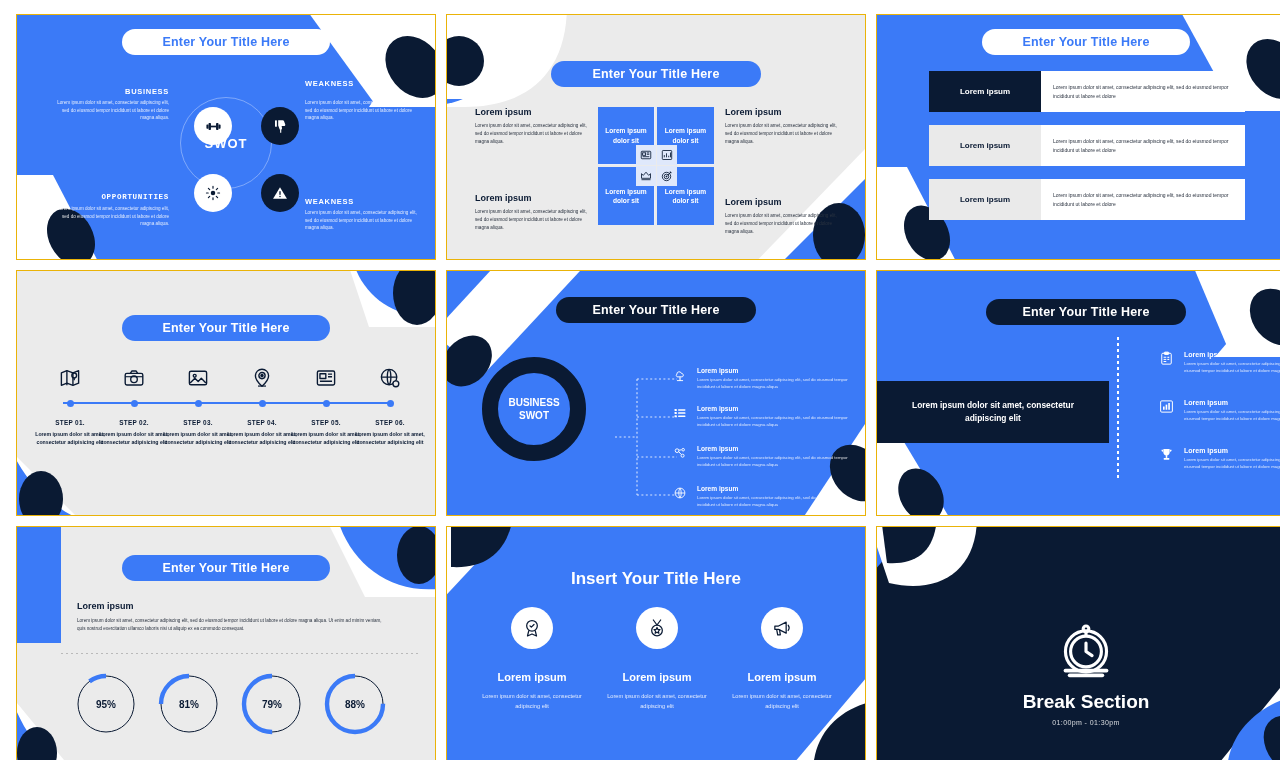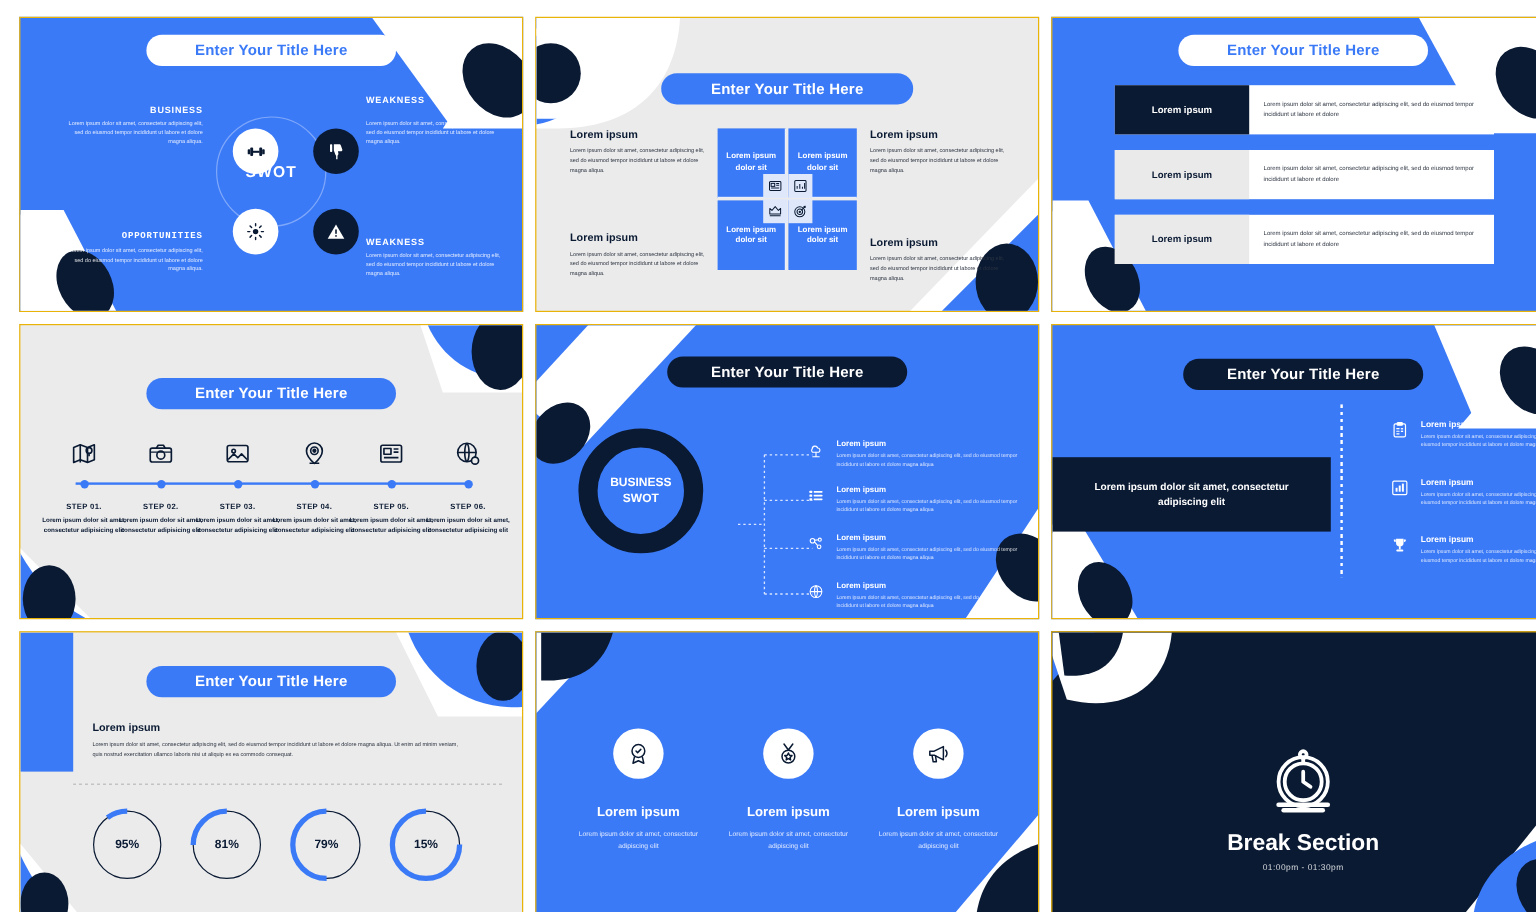--- a/index.html
+++ b/index.html
@@ -625,34 +625,35 @@
         <circle cx="31" cy="31" r="28" fill="none" stroke="#3B7AF7" stroke-width="4.4" stroke-linecap="butt" stroke-dasharray="88 87.9" transform="rotate(-90 31 31) scale(1,-1) translate(0,-62)"></circle>
       </svg>
       <span class="val">79%</span>
     </div>
 
     <div class="s7-ring" style="left:307px;">
       <svg width="62" height="62" viewBox="0 0 62 62">
         <circle cx="31" cy="31" r="28" fill="none" stroke="#0A1A33" stroke-width="1"></circle>
         <circle cx="31" cy="31" r="28" fill="none" stroke="#3B7AF7" stroke-width="4.4" stroke-linecap="butt" stroke-dasharray="131.9 44" transform="rotate(-90 31 31) scale(1,-1) translate(0,-62)"></circle>
       </svg>
-      <span class="val">15%</span>
+      <span class="val">88%</span>
     </div>
   </div>
 
   <div class="slide">
     <div class="clip">
       <svg width="420" height="246" viewBox="0 0 420 246">
         <path d="M-10 -10 L72 -10 L-10 78 Z" fill="#ffffff"></path>
         <path d="M4 -10 L66 -10 C60 26 38 42 4 40 Z" fill="#0A1A33"></path>
         <path d="M420 256 L420 150 L330 256 Z" fill="#ffffff"></path>
         <path d="M420 246 L420 176 C386 186 366 212 366 246 Z" fill="#0A1A33"></path>
       </svg>
     </div>
 
+    <div class="s8-title">Insert Your Title Here</div>
 
     <div class="s8-col" style="left:24px;">
       <div class="s8-circ">
         <svg width="20" height="20" viewBox="0 0 24 24" fill="none" stroke="#0A1A33" stroke-width="1.5">
           <circle cx="12" cy="9.4" r="6.4"></circle>
           <path d="M9.6 9.4l1.6 1.6 3.2-3.2" stroke-linecap="round" stroke-linejoin="round"></path>
           <path d="M8.2 14.8L6.6 21.6l5.4-2.4 5.4 2.4-1.6-6.8" stroke-linejoin="round"></path>
         </svg>
       </div>
       <div class="s8-h">Lorem ipsum</div>

